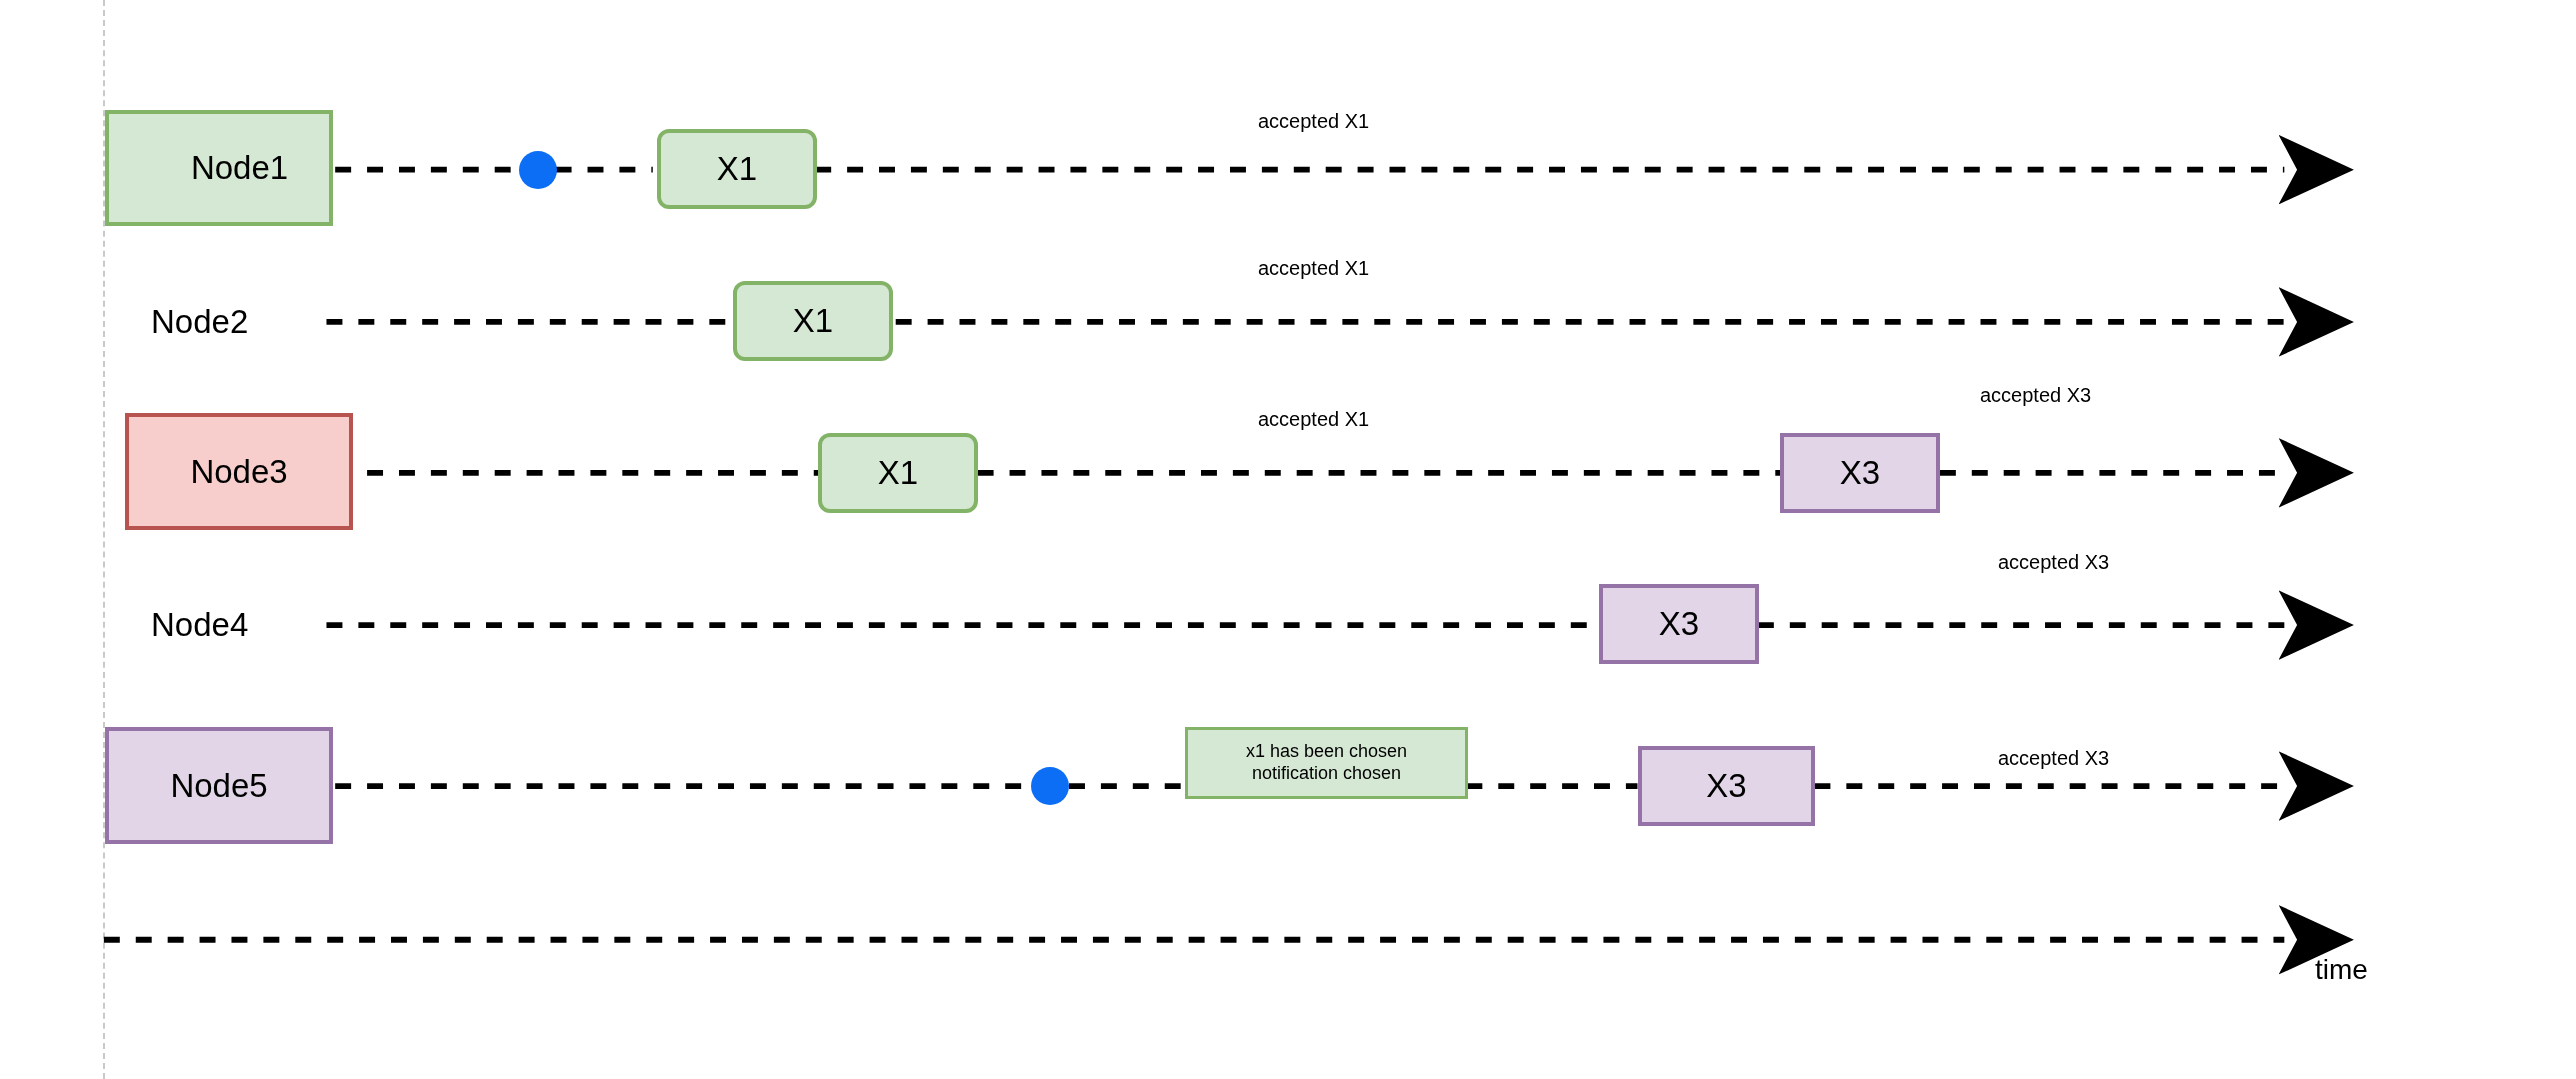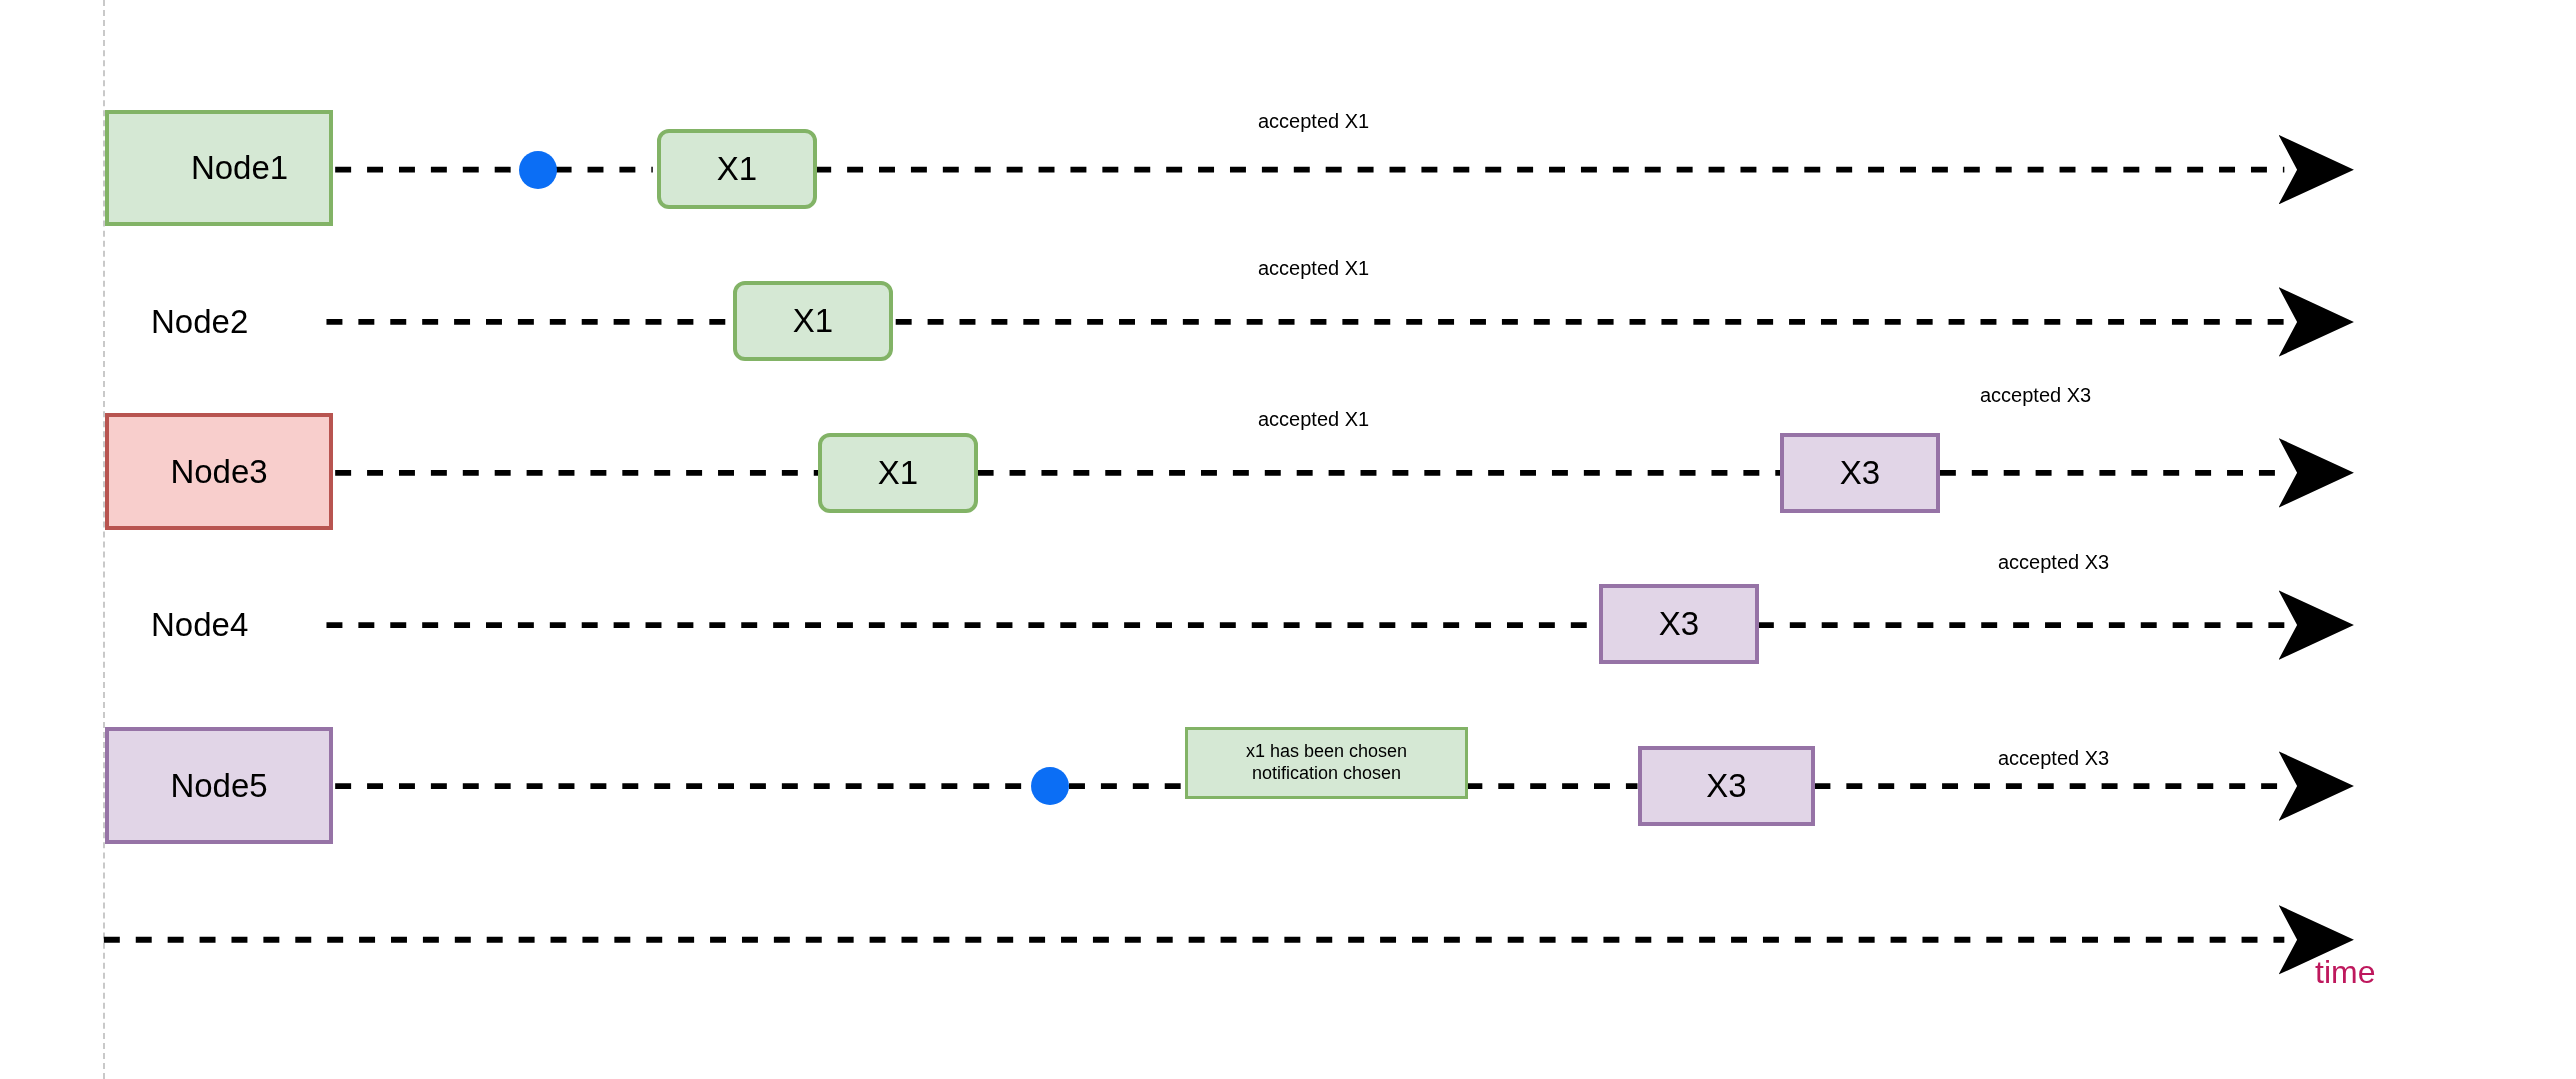--- a/index.html
+++ b/index.html
@@ -42,21 +42,21 @@
     box-sizing: border-box;
     display: flex;
     align-items: center;
     justify-content: center;
     font-size: 33px;
     color: #000000;
     border-width: 4.4px;
     border-style: solid;
   }
   .node-box.green  { background: #d5e8d4; border-color: #82b366; padding-left: 41px; }
-  .node-box.red    { background: #f8cecc; border-color: #b85450; }
+  .node-box.red    { background: #f8cecc; border-color: #b85450; margin-left: 20px; }
   .node-box.purple { background: #e1d5e7; border-color: #9673a6; }
 
   
   .node-label {
     font-size: 33px;
     color: #000000;
     white-space: nowrap;
     display: flex;
     align-items: center;
   }
@@ -92,22 +92,22 @@
 
   
   .annotation {
     font-size: 20px;
     color: #000000;
     white-space: nowrap;
   }
 
   
   .time-caption {
-    font-size: 32px;
-    color: #be185d;
+    font-size: 28px;
+    color: #000000;
     white-space: nowrap;
   }
 
   
   .event-dot {
     border-radius: 50%;
     background: #0b6ef5;
   }
 </style>
 </head>

